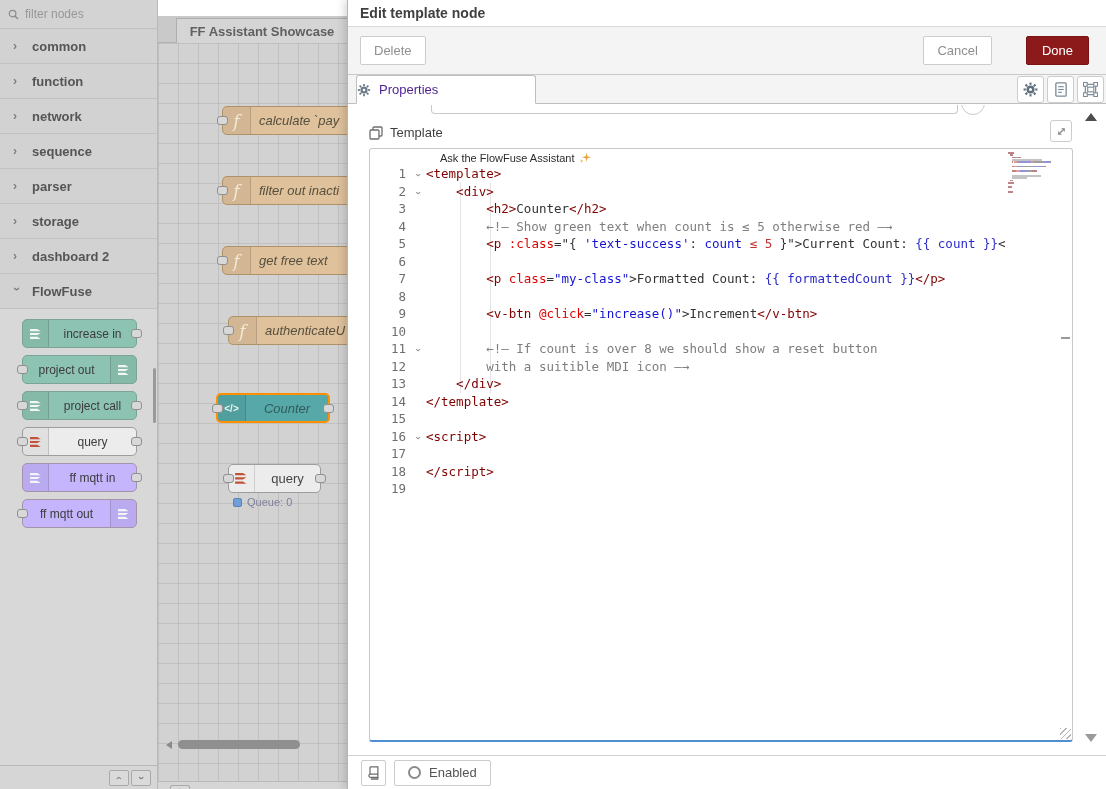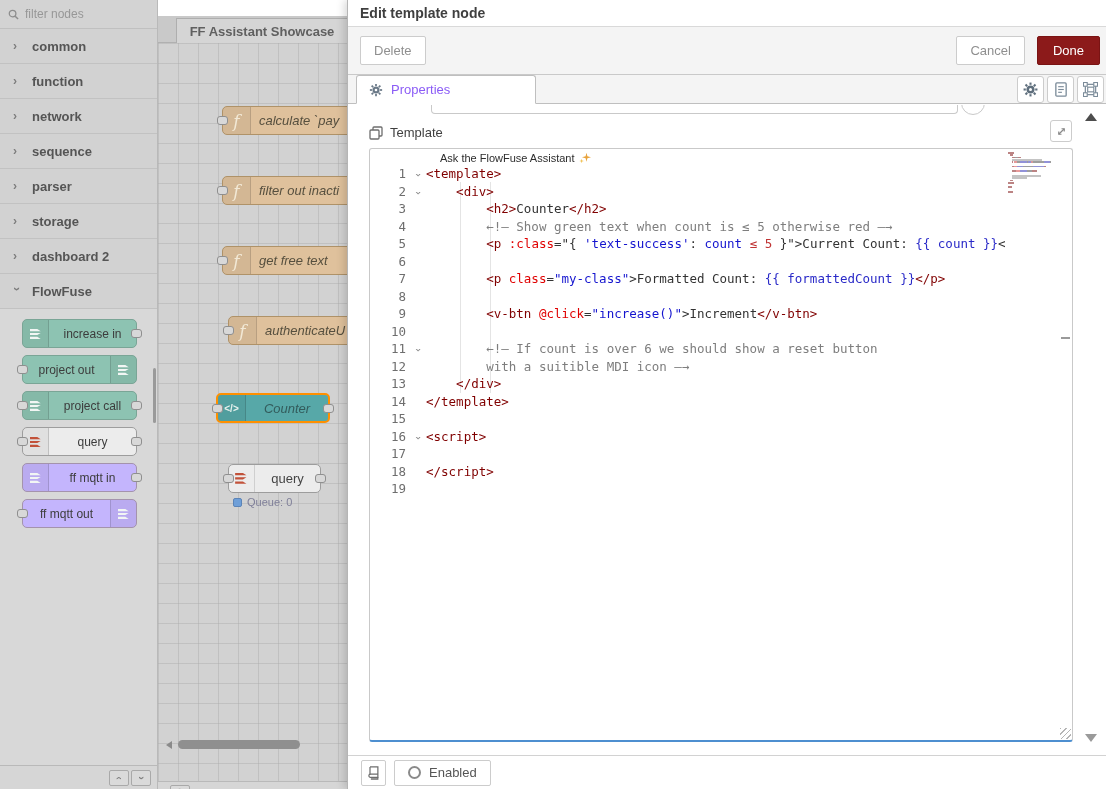--- a/index.html
+++ b/index.html
@@ -87,31 +87,31 @@
     background:#d6d6d6; border-top:1px solid #b9b9b9; display:flex; align-items:center; }
   .cf-btn { width:20px; height:18px; margin-left:12px; background:#dadada;
     border:1px solid #a9a9a9; border-radius:2px; display:flex; align-items:center; justify-content:center; }
 
   
   #tray { position:absolute; left:347px; top:0; width:759px; height:789px;
     background:#fff; border-left:1px solid #b5b5b5; box-shadow:-3px 0 8px rgba(0,0,0,0.15); }
   .tray-header { height:27px; border-bottom:1px solid #d9d9d9; display:flex; align-items:center;
     padding-left:12px; font-size:14px; font-weight:bold; color:#3f3f3f; background:#fff; }
   .tray-toolbar { height:48px; background:#f4f4f4; border-bottom:1px solid #c9c9c9;
-    display:flex; align-items:center; padding:0 6px 0 12px; gap:12px; }
+    display:flex; align-items:center; padding:0 17px 0 12px; gap:34px; }
   .btn { height:29px; padding:0 13px; background:#fff; border:1px solid #ccc;
     border-radius:2px; font-size:13px; color:#8f8f8f; cursor:pointer;
     font-family:"Liberation Sans",sans-serif; }
   .btn-delete { margin-right:auto; }
   .btn-done { background:#8c1a1a; border-color:#7a1414; color:#fff; padding:0 15px; }
   .tray-tabs { height:29px; background:#f4f4f4; border-bottom:1px solid #bfbfbf; position:relative; }
   .tab-active { position:absolute; left:8px; top:0; width:180px; height:29px; background:#fff;
     border:1px solid #bfbfbf; border-bottom:1px solid #fff; border-radius:3px 3px 0 0;
-    display:flex; align-items:center; gap:8px; padding-left:12px;
-    font-size:13px; color:#8b5cf6; z-index:3; }
+    display:flex; align-items:center; gap:8px; 
+    font-size:13px; color:#4c1d95; z-index:3; }
   .tab-icons { position:absolute; right:2px; top:1px; display:flex; gap:3px; z-index:3; }
   .icon-btn { width:27px; height:27px; background:#fff; border:1px solid #ccc;
     border-radius:3px; display:flex; align-items:center; justify-content:center; cursor:pointer; }
   .tray-content { position:absolute; top:105px; bottom:34px; left:0; right:0;
     background:#fff; overflow:hidden; }
   .clipped-input { position:absolute; left:83px; top:-2px; width:527px; height:11px;
     border:1px solid #c9c9c9; border-top:none; border-radius:0 0 4px 4px; background:#fff; }
   .clipped-circle { position:absolute; left:613px; top:-14px; width:24px; height:24px;
     border:1px solid #c9c9c9; border-radius:50%; background:#fff; }
   .scroll-up { position:absolute; right:9px; top:8px; width:0; height:0;
@@ -516,21 +516,21 @@
               <span class="lc"><span class="tk-x">        </span><span class="tk-t">&lt;v-btn </span><span class="tk-a">@click</span><span class="tk-d">=</span><span class="tk-s">"increase()"</span><span class="tk-d">&gt;</span><span class="tk-x">Increment</span><span class="tk-t">&lt;/v-btn&gt;</span></span>
             </div>
             <div class="crow">
               <span class="num">10</span>
               <span class="fold"></span>
               <span class="lc"></span>
             </div>
             <div class="crow">
               <span class="num">11</span>
               <span class="fold"><span class="chev down">›</span></span>
-              <span class="lc"><span class="tk-x">        </span><span class="tk-c">←!— If count is over 6 we should show a reset button</span></span>
+              <span class="lc"><span class="tk-x">        </span><span class="tk-c">←!— If count is over 8 we should show a reset button</span></span>
             </div>
             <div class="crow">
               <span class="num">12</span>
               <span class="fold"></span>
               <span class="lc"><span class="tk-x">        </span><span class="tk-c">with a suitible MDI icon —→</span></span>
             </div>
             <div class="crow">
               <span class="num">13</span>
               <span class="fold"></span>
               <span class="lc"><span class="tk-x">    </span><span class="tk-t">&lt;/div&gt;</span></span>

